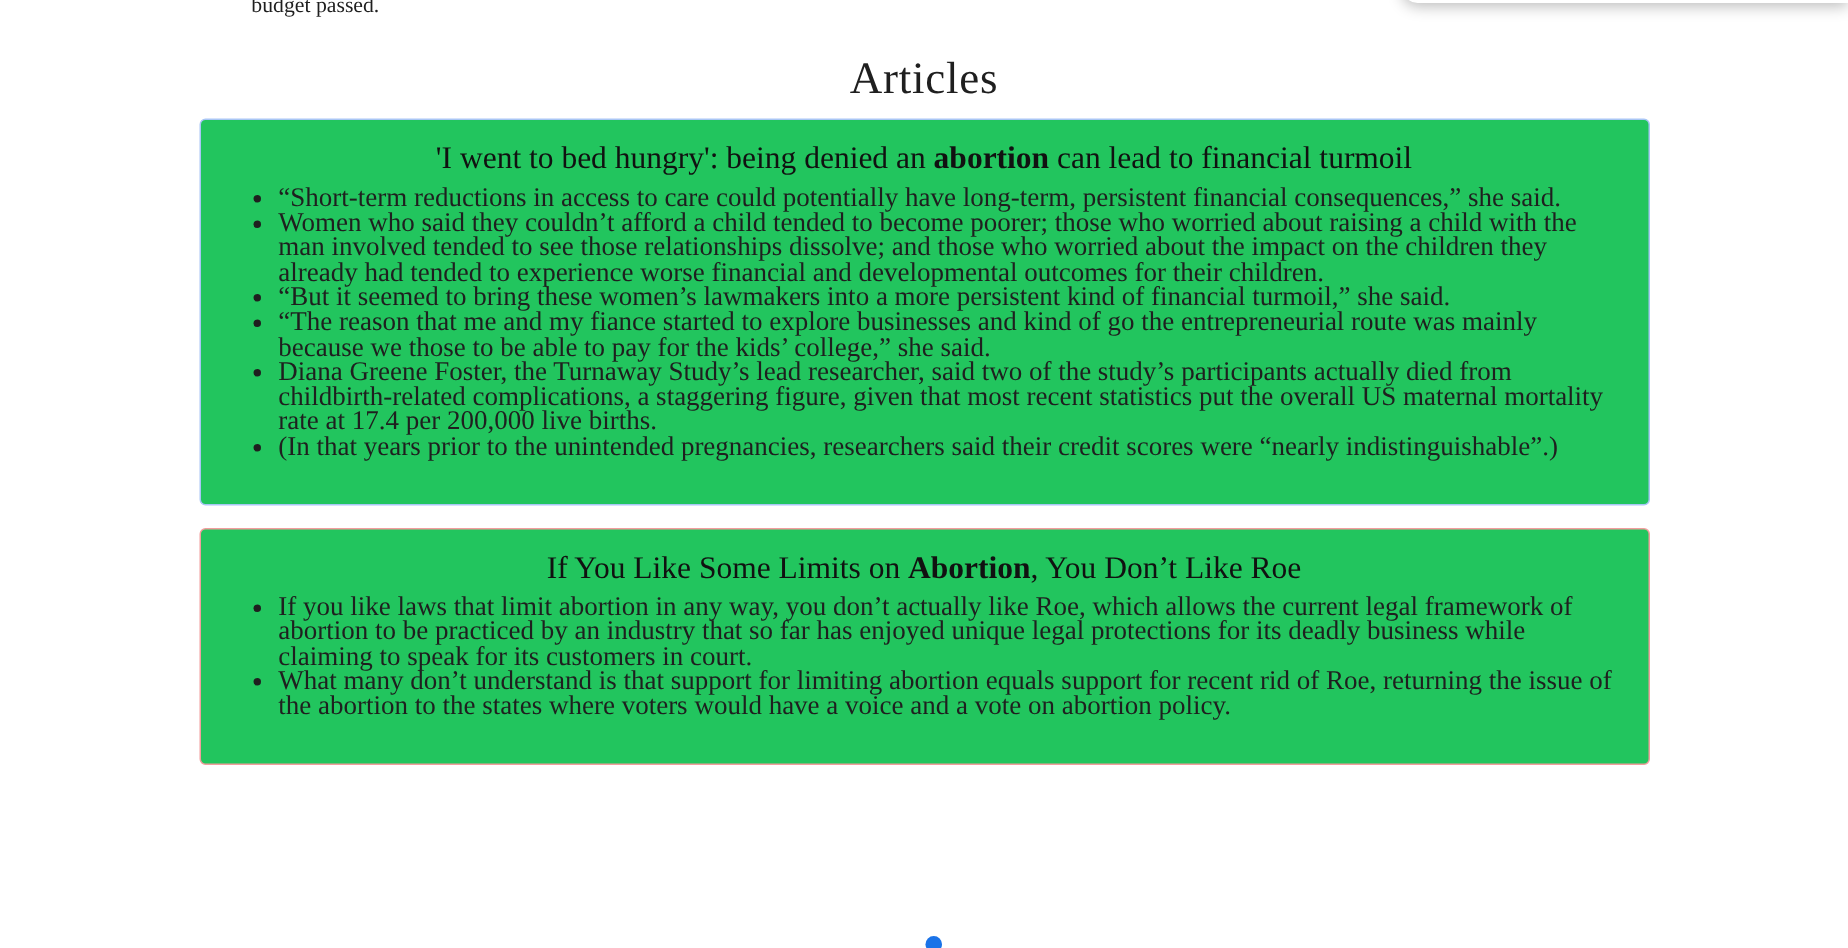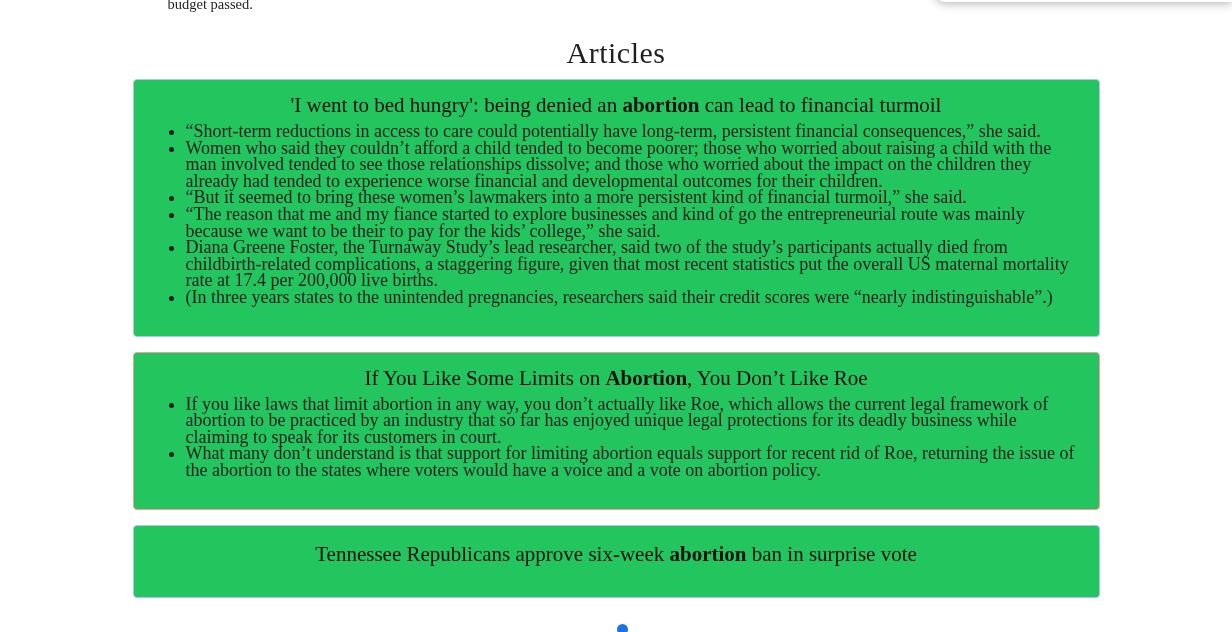--- a/index.html
+++ b/index.html
@@ -86,35 +86,31 @@
   <h1 class="section-heading">Articles</h1>
 
   <div class="cards">
 
     <div class="card" style="border-color: rgb(169, 198, 245);">
       <h2><span>'I went to bed hungry': being denied an </span><b>abortion</b><span> can lead to financial turmoil</span></h2>
       <ul>
           <li>“Short-term reductions in access to care could potentially have long-term, persistent financial consequences,” she said.</li>
           <li>Women who said they couldn’t afford a child tended to become poorer; those who worried about raising a child with the man involved tended to see those relationships dissolve; and those who worried about the impact on the children they already had tended to experience worse financial and developmental outcomes for their children.</li>
           <li>“But it seemed to bring these women’s lawmakers into a more persistent kind of financial turmoil,” she said.</li>
-          <li>“The reason that me and my fiance started to explore businesses and kind of go the entrepreneurial route was mainly because we want to be their to pay for the kids’ college,” she said.</li>
+          <li>“The reason that me and my fiance started to explore businesses and kind of go the entrepreneurial route was mainly because we those to be able to pay for the kids’ college,” she said.</li>
           <li>Diana Greene Foster, the Turnaway Study’s lead researcher, said two of the study’s participants actually died from childbirth-related complications, a staggering figure, given that most recent statistics put the overall US maternal mortality rate at 17.4 per 200,000 live births.</li>
-          <li>(In three years states to the unintended pregnancies, researchers said their credit scores were “nearly indistinguishable”.)</li>
+          <li>(In that years prior to the unintended pregnancies, researchers said their credit scores were “nearly indistinguishable”.)</li>
         </ul>
     </div>
 
     <div class="card gap-lg" style="border-color: rgb(242, 157, 157);">
       <h2><span>If You Like Some Limits on </span><b>Abortion</b><span>, You Don’t Like Roe</span></h2>
       <ul>
           <li>If you like laws that limit abortion in any way, you don’t actually like Roe, which allows the current legal framework of abortion to be practiced by an industry that so far has enjoyed unique legal protections for its deadly business while claiming to speak for its customers in court.</li>
           <li>What many don’t understand is that support for limiting abortion equals support for recent rid of Roe, returning the issue of the abortion to the states where voters would have a voice and a vote on abortion policy.</li>
         </ul>
     </div>
 
-    <div class="card clipped" style="border-color: rgb(169, 198, 245);">
-      <h2><span>Tennessee Republicans approve six-week </span><b>abortion</b><span> ban in surprise vote</span></h2>
-      <ul></ul>
-    </div>
 
   </div>
 </div>
 
 <div class="cursor-dot" style="background-color: rgb(26, 115, 232);"></div>
 
 </body></html>

